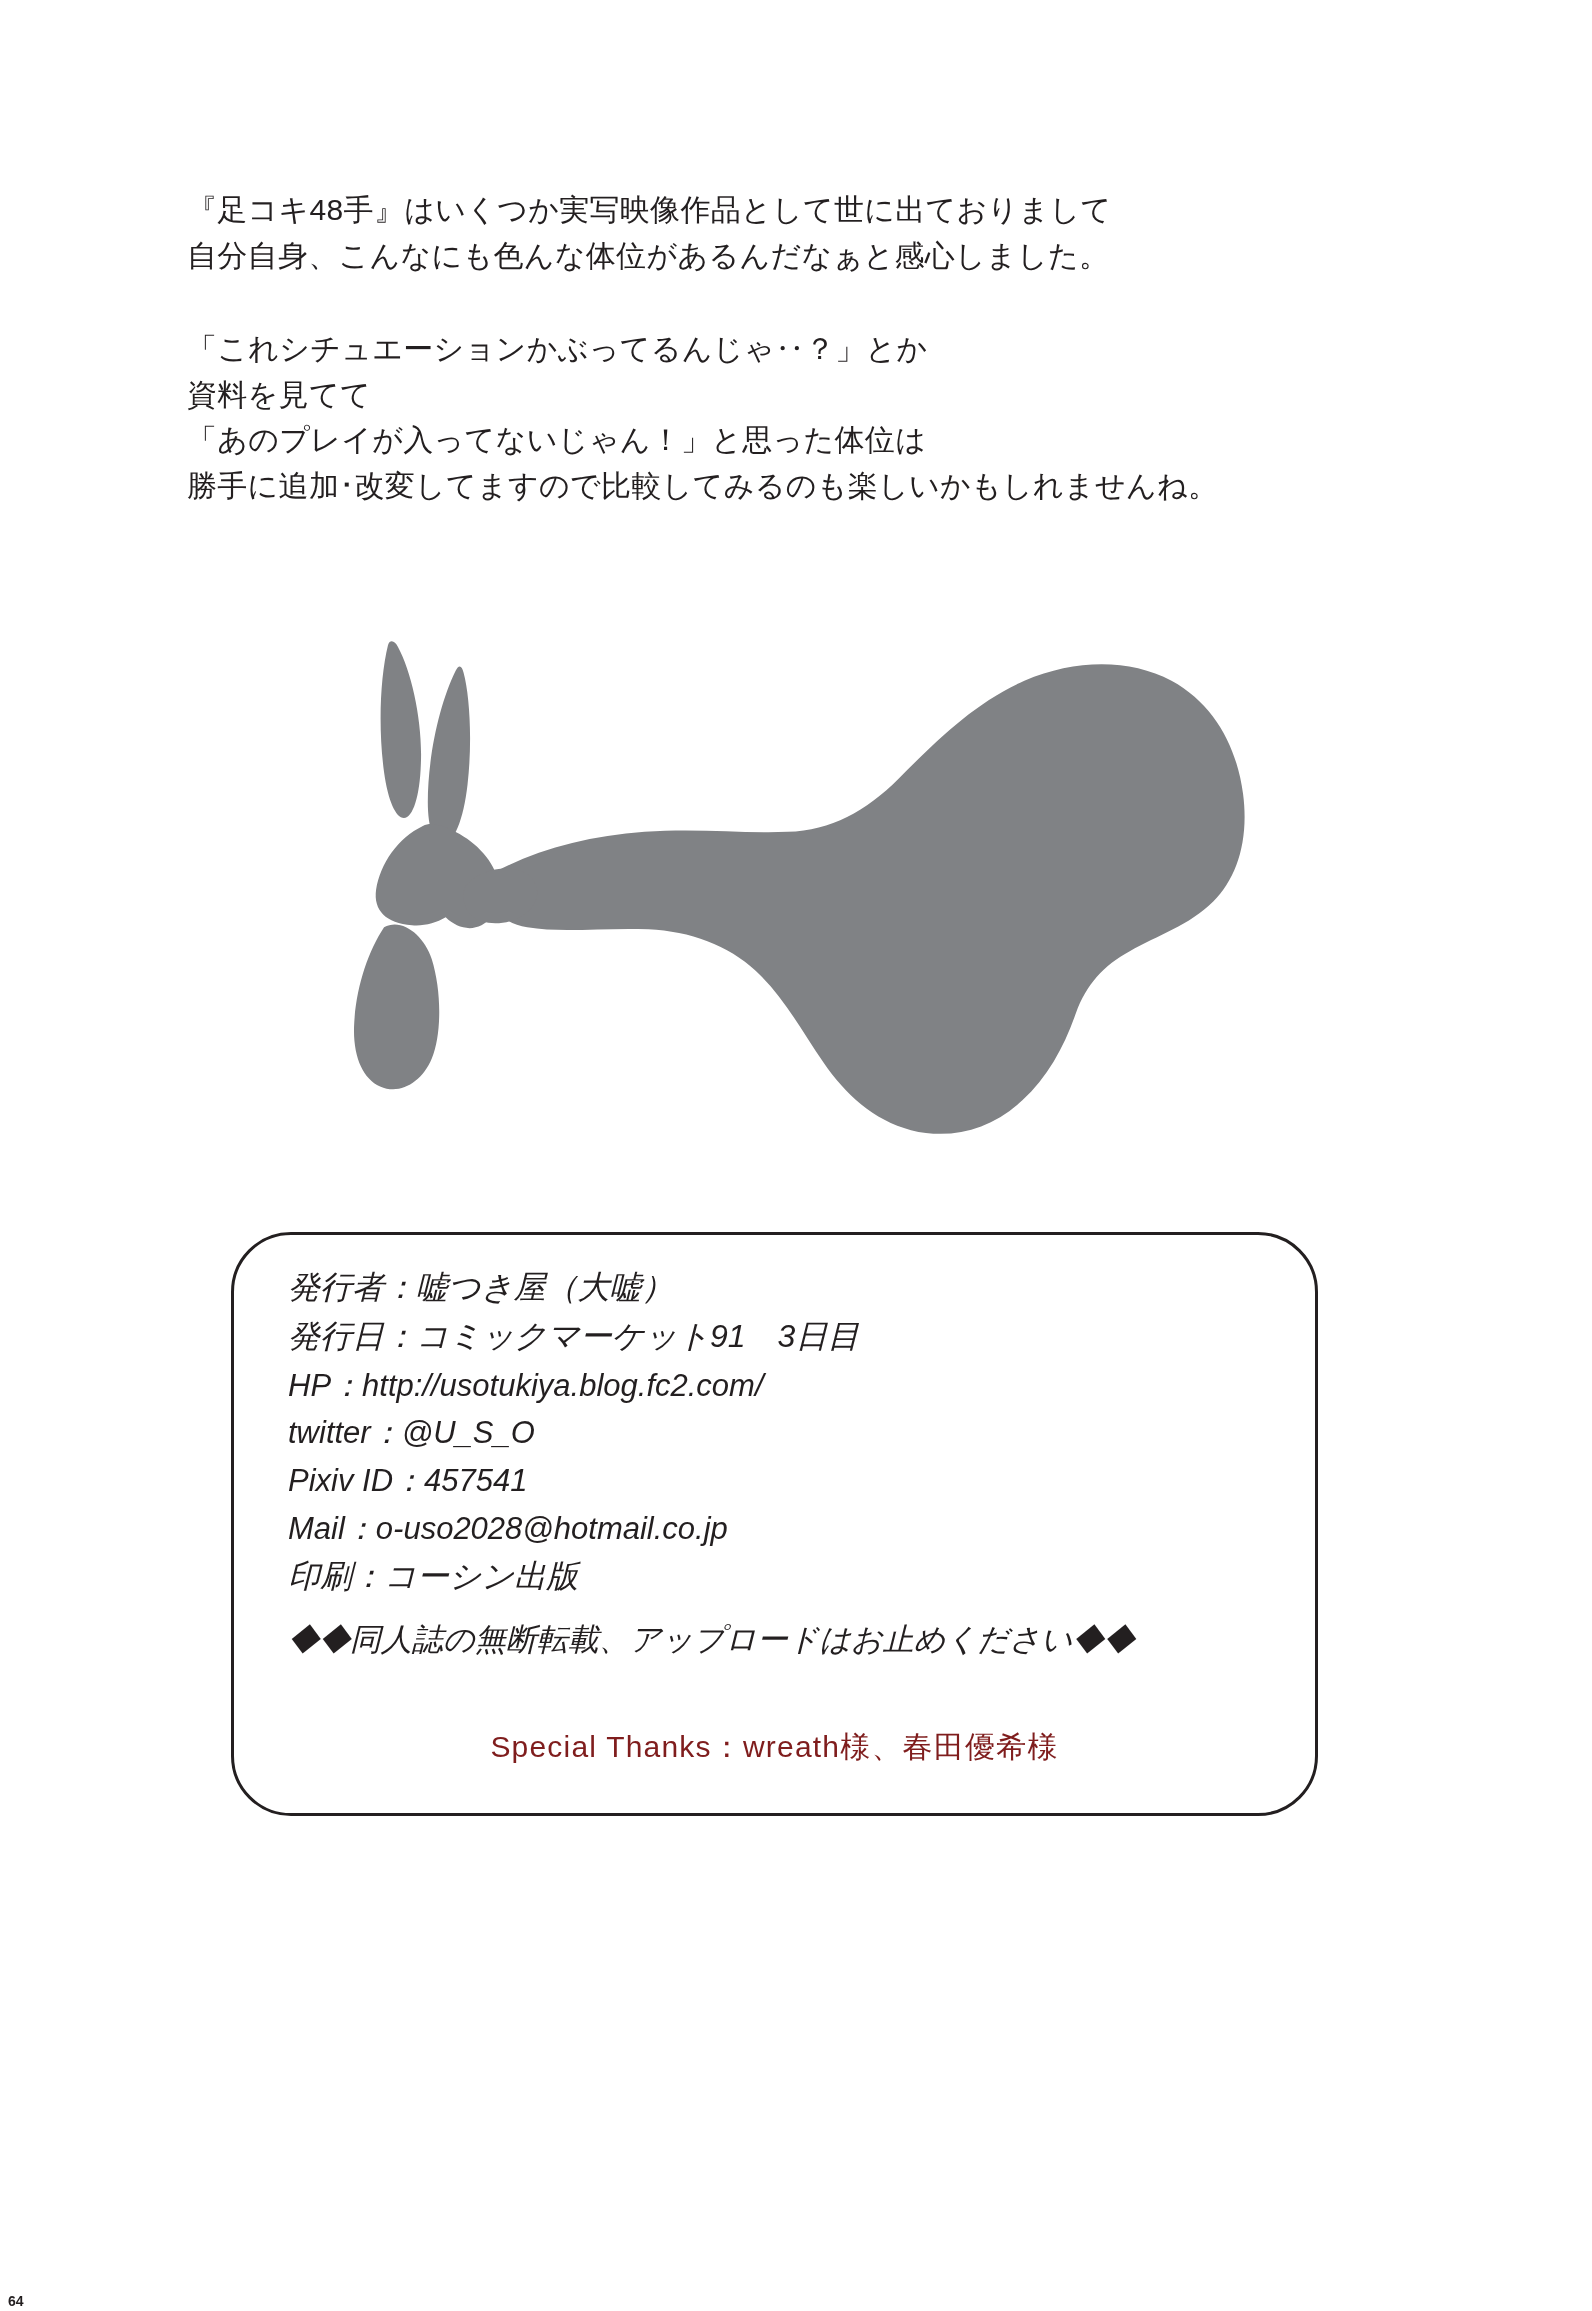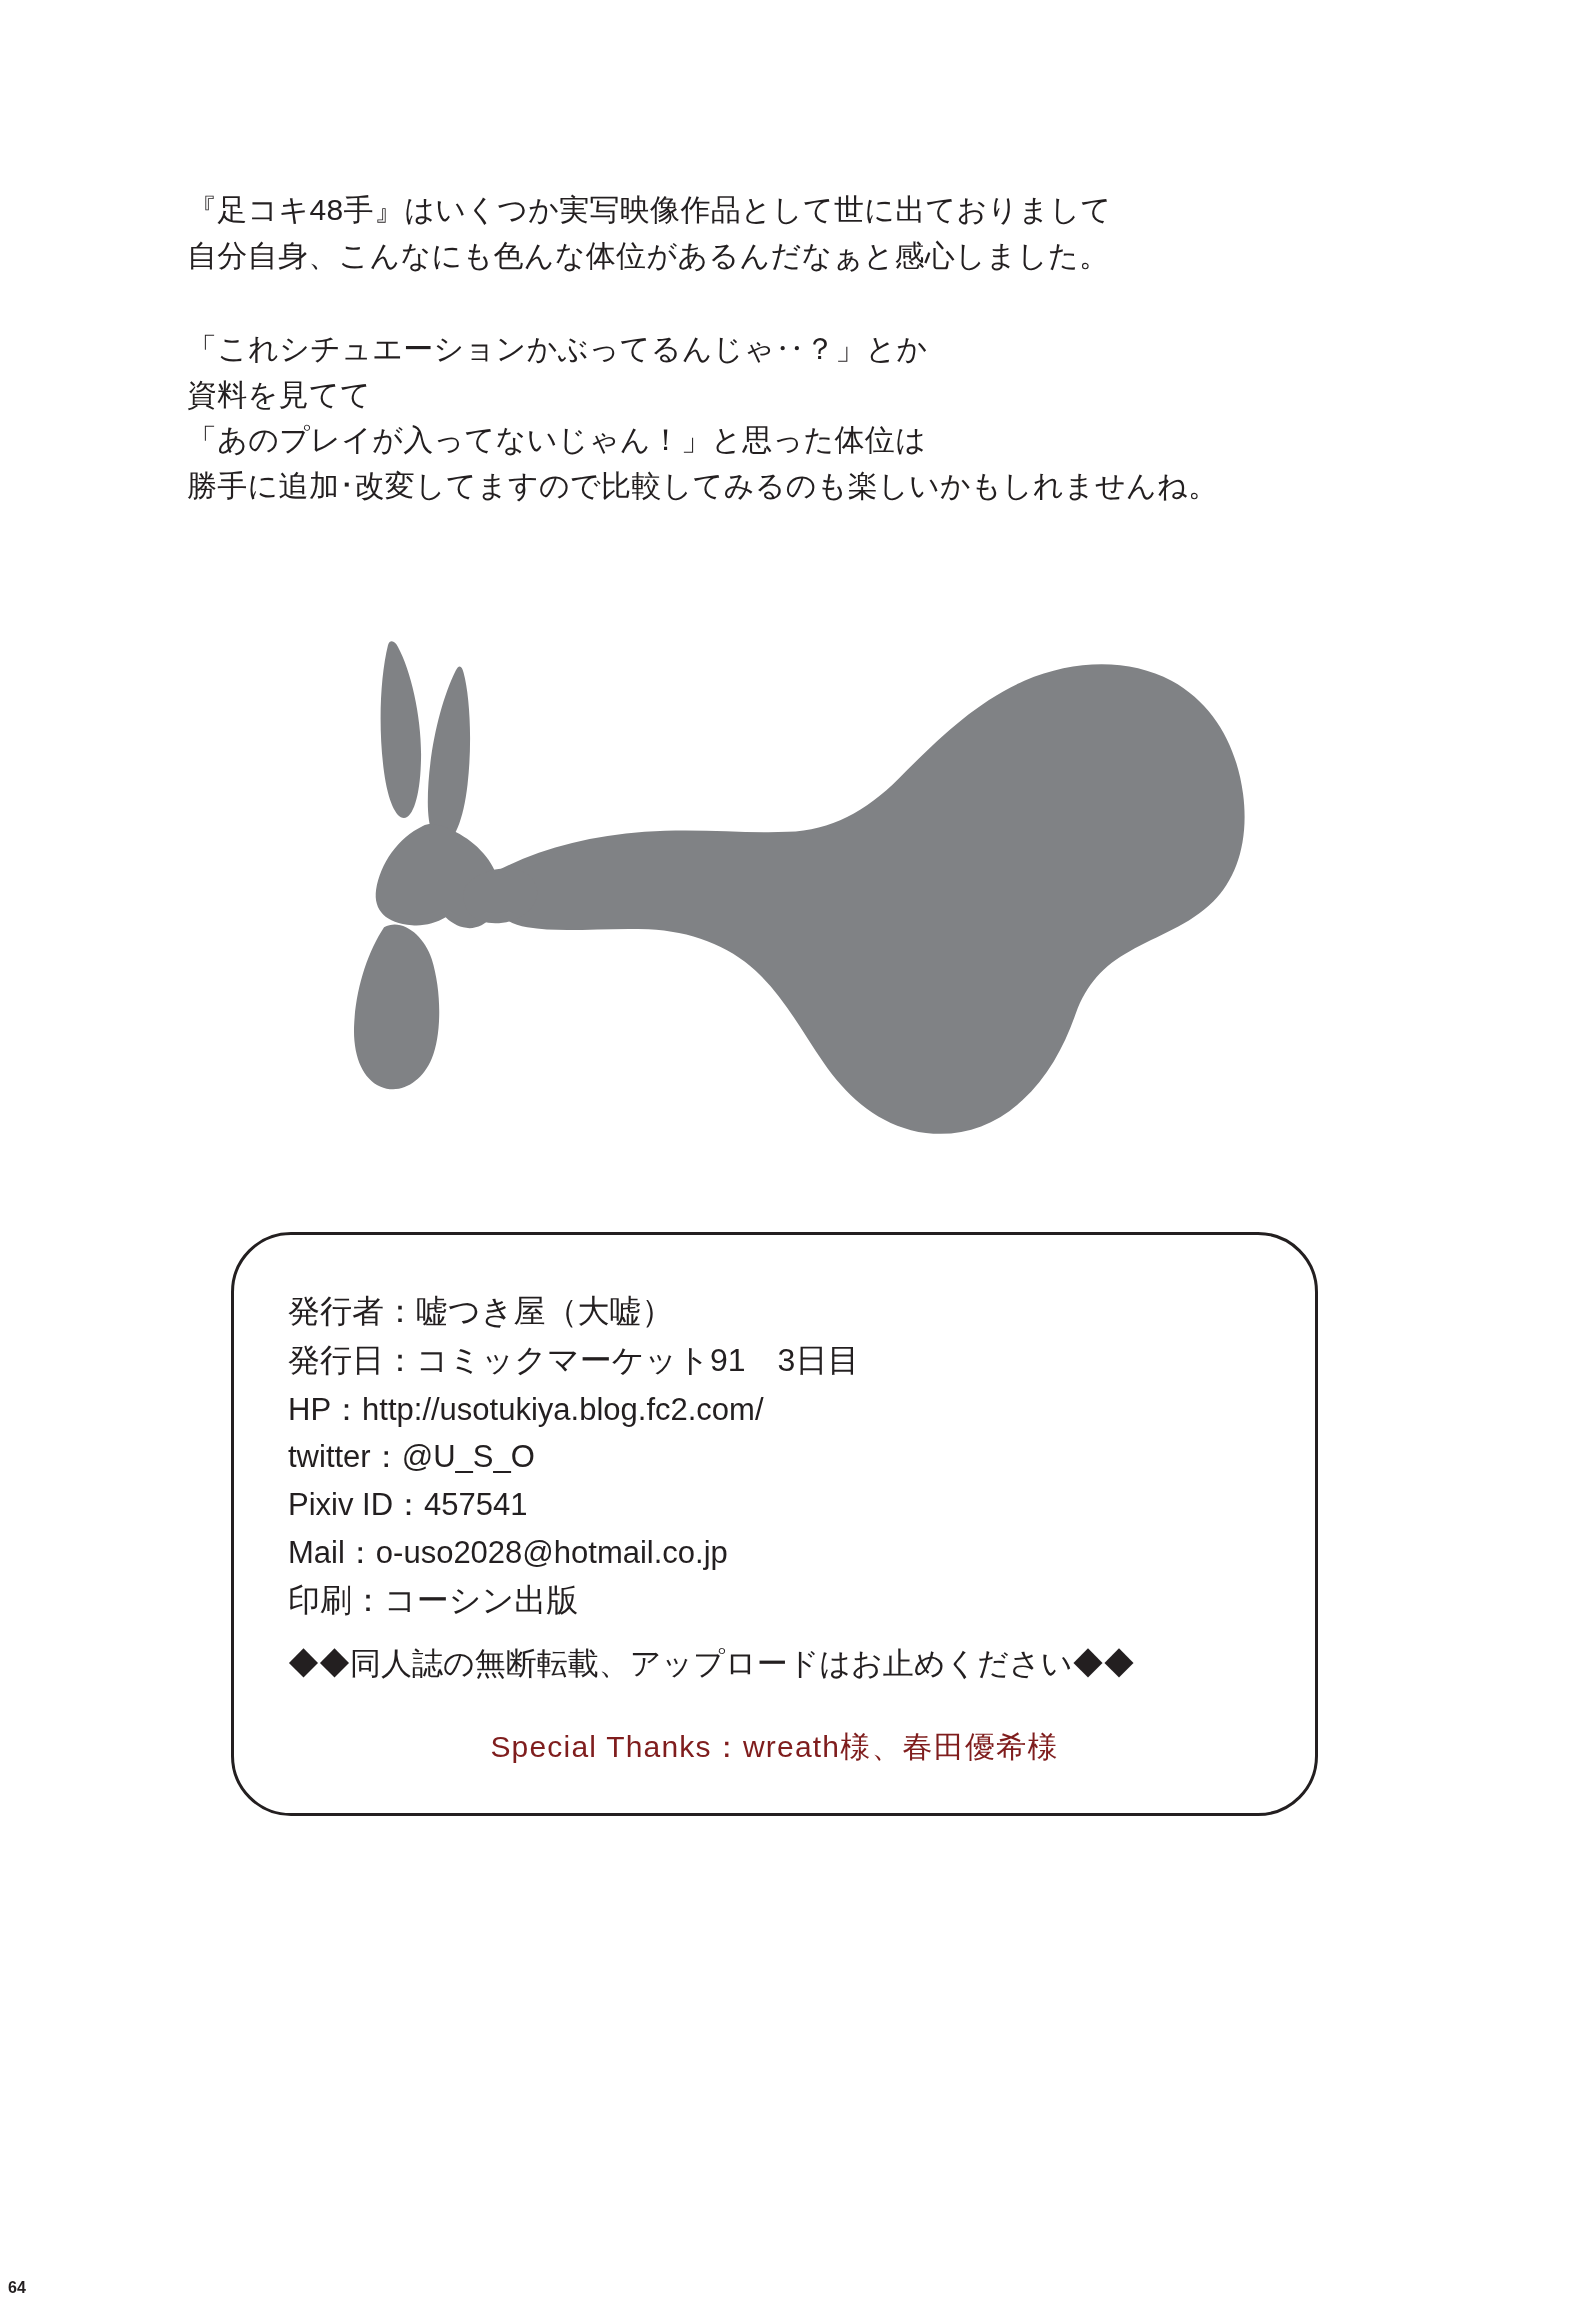--- a/index.html
+++ b/index.html
@@ -60,21 +60,22 @@
     position: absolute;
     left: 231px;
     top: 1232px;
     width: 1087px;
     height: 584px;
     border: 3px solid #231f20;
     border-radius: 60px;
     box-sizing: border-box;
   }
   .colophon-inner {
-    padding: 52px 54px 0 54px;
+    padding: 28px 54px 0 54px;
+    font-style: italic;
   }
   .col-line {
     font-size: 31px;
     line-height: 1.54;
     white-space: pre;
     color: #231f20;
   }
   .col-line.jp {
     font-size: 32px;
   }
@@ -91,22 +92,22 @@
     font-size: 30px;
     letter-spacing: 0.04em;
     white-space: pre;
     color: #7f1d1d;
   }
 
   
   .page-number {
     position: absolute;
     left: 8px;
-    bottom: 14px;
-    font-size: 16px;
+    bottom: 2px;
+    font-size: 14px;
     font-weight: bold;
     color: #231f20;
   }
 </style>
 </head>
 <body>
 
 <div class="page">
 
   <div class="afterword">

